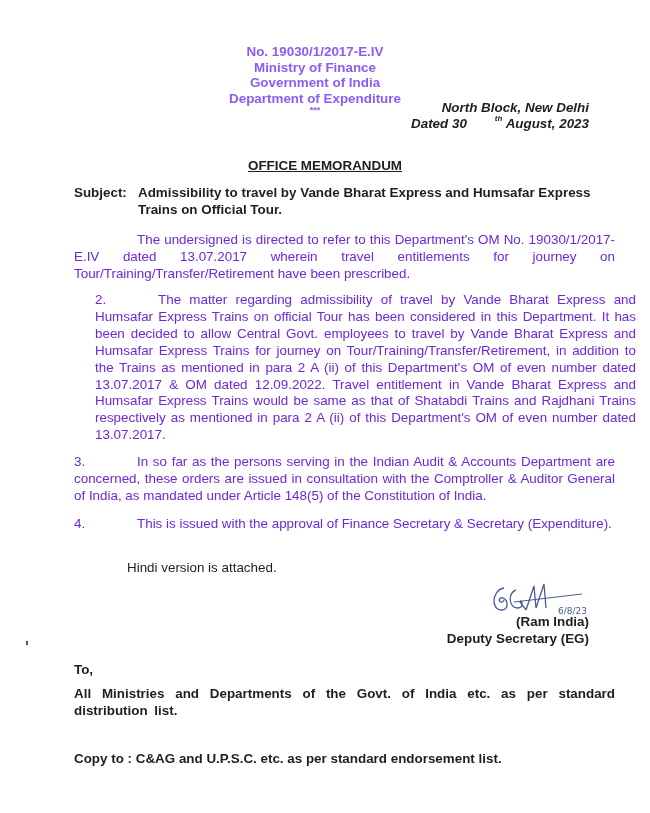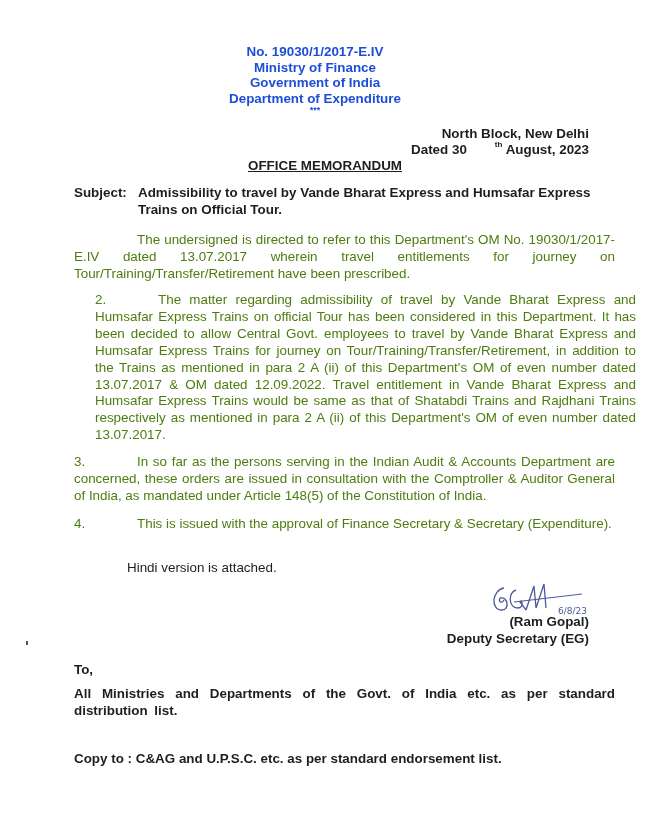--- a/index.html
+++ b/index.html
@@ -3,41 +3,41 @@
 <meta charset="utf-8">
 <style>
   html, body { margin: 0; padding: 0; }
   body {
     width: 650px; height: 813px; background: #ffffff; position: relative; overflow: hidden;
     font-family: "Liberation Sans", sans-serif; color: #1e1e1e;
   }
   .page { position: absolute; left: 0; top: 0; width: 650px; height: 813px; }
   .header {
     position: absolute; left: 0; width: 630px; top: 44px; text-align: center;
-    font-weight: bold; font-size: 13.4px; line-height: 15.6px; color: #1d4ed8;
+    font-weight: bold; font-size: 13.4px; line-height: 15.6px; color: #8b5cf6;
   }
   .header .stars { font-size: 9px; line-height: 9px; }
   .place {
-    position: absolute; right: 61px; top: 126px; text-align: right;
-    font-weight: bold; font-size: 13.4px; line-height: 16px;
+    position: absolute; right: 61px; top: 100px; text-align: right;
+    font-weight: bold; font-size: 13.4px; line-height: 16px; font-style: italic;
   }
   .place sup { font-size: 8px; vertical-align: top; line-height: 8px; position: relative; top: -1px; padding-left: 28px; }
   .om-title {
     position: absolute; left: 0; width: 650px; top: 158px; text-align: center;
     font-weight: bold; font-size: 13.4px; text-decoration: underline;
   }
   .subject {
     position: absolute; left: 74px; top: 184px; width: 550px;
     font-weight: bold; font-size: 13.4px; line-height: 17px; display: flex;
   }
   .subject .lbl { width: 64px; flex: none; }
   .subject .txt { width: 478px; }
   .para {
     position: absolute; left: 74px; width: 541px; font-size: 13.4px; line-height: 16.9px;
-    text-align: justify; text-align-last: auto; color: #4d7c0f;
+    text-align: justify; text-align-last: auto; color: #6d28d9;
   }
   .para .num { display: inline-block; width: 63px; }
   .indent { display: inline-block; width: 63px; }
   #p1 { top: 232px; }
   #p2 { top: 292px; margin-left: 21px; }
   #p3 { top: 454px; }
   #p4 { top: 516px; }
   .hindi { position: absolute; left: 127px; top: 560px; font-size: 13.4px; }
   .signature { position: absolute; left: 486px; top: 580px; width: 100px; height: 40px; }
   .signer {
@@ -97,21 +97,21 @@
 
   <svg class="signature" viewBox="0 0 100 40">
     <path d="M18 8 C6 10,4 30,16 30 C24 30,22 16,14 18 M14 18 C12 22,16 24,18 20" fill="none" stroke="#4a5a9a" stroke-width="1.3"></path>
     <path d="M30 10 C22 12,22 28,32 28 C38 28,36 18,34 22 L40 30" fill="none" stroke="#4a5a9a" stroke-width="1.3"></path>
     <path d="M40 30 L48 6 L50 28 L58 4 L60 28" fill="none" stroke="#4a5a9a" stroke-width="1.3"></path>
     <path d="M28 22 L96 14" fill="none" stroke="#4a5a9a" stroke-width="1"></path>
     <text x="72" y="34" font-size="9" fill="#4a5a9a" font-family="DejaVu Sans, sans-serif">6/8/23</text>
   </svg>
 
   <div class="signer">
-    <div>(Ram Gopal)</div>
+    <div>(Ram India)</div>
     <div>Deputy Secretary (EG)</div>
   </div>
 
   <div class="mark"></div>
 
   <div class="to">To,</div>
   <div class="dist">All Ministries and Departments of the Govt. of India etc. as per standard distribution list.</div>
   <div class="copy">Copy to : C&amp;AG and U.P.S.C. etc. as per standard endorsement list.</div>
 
 </div>

